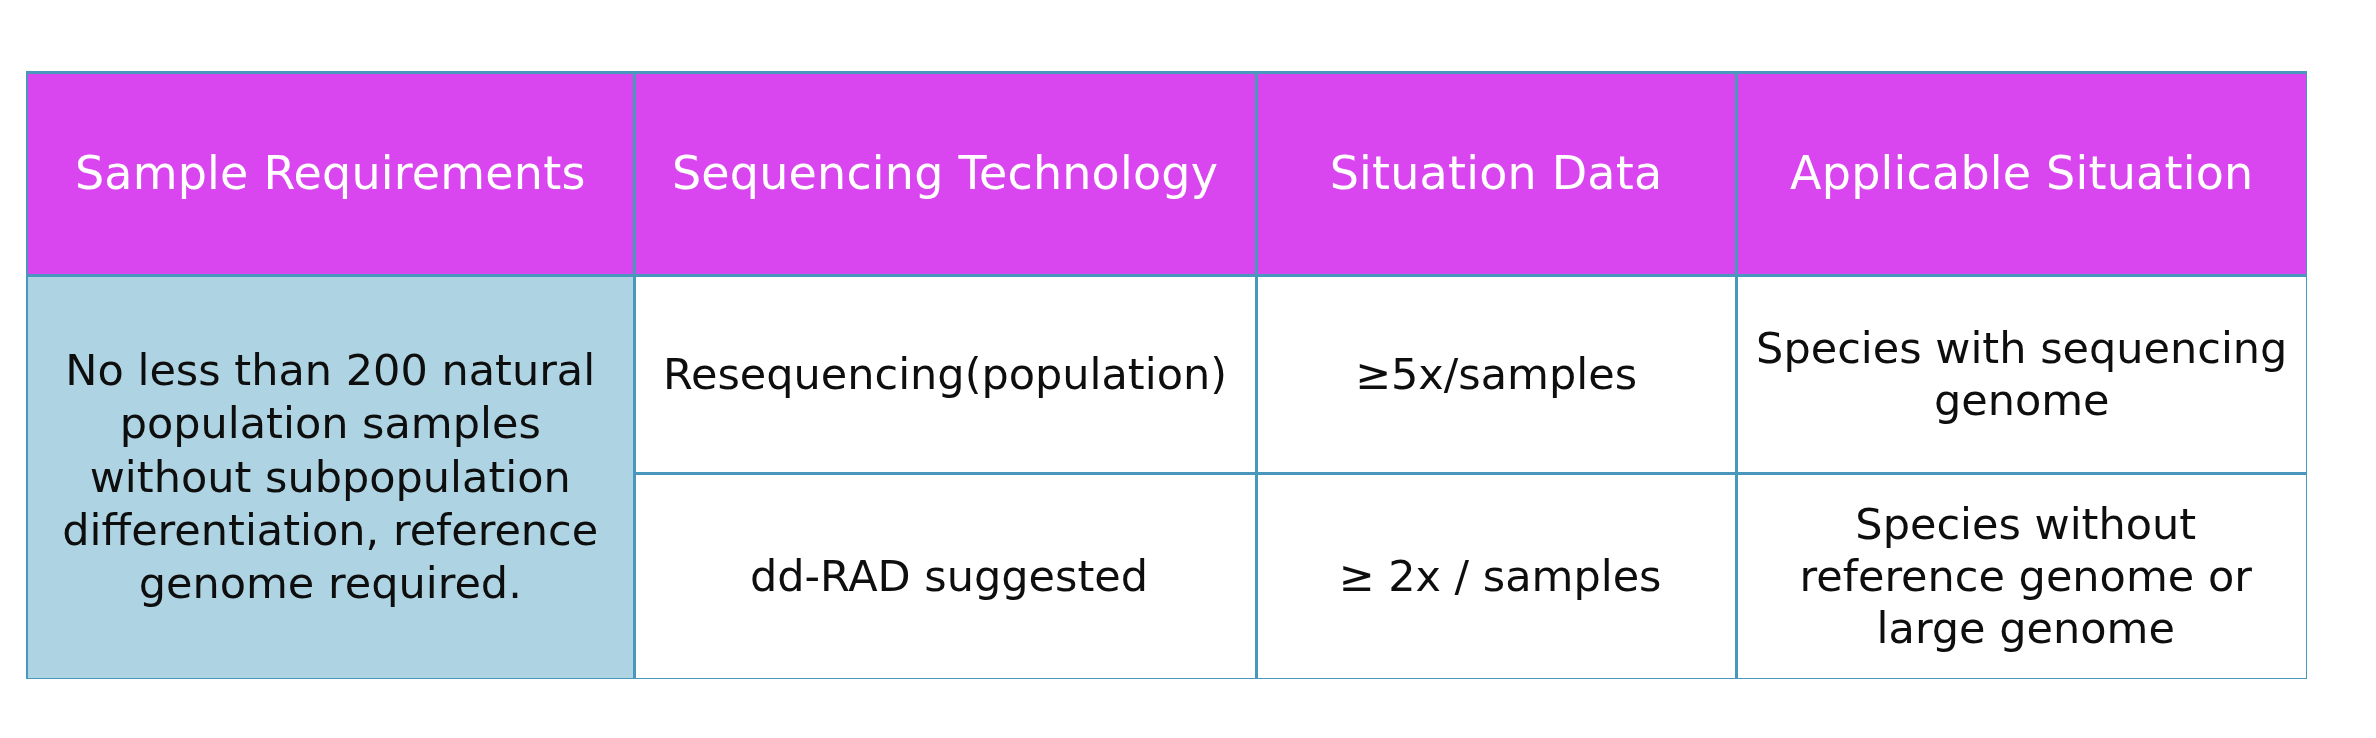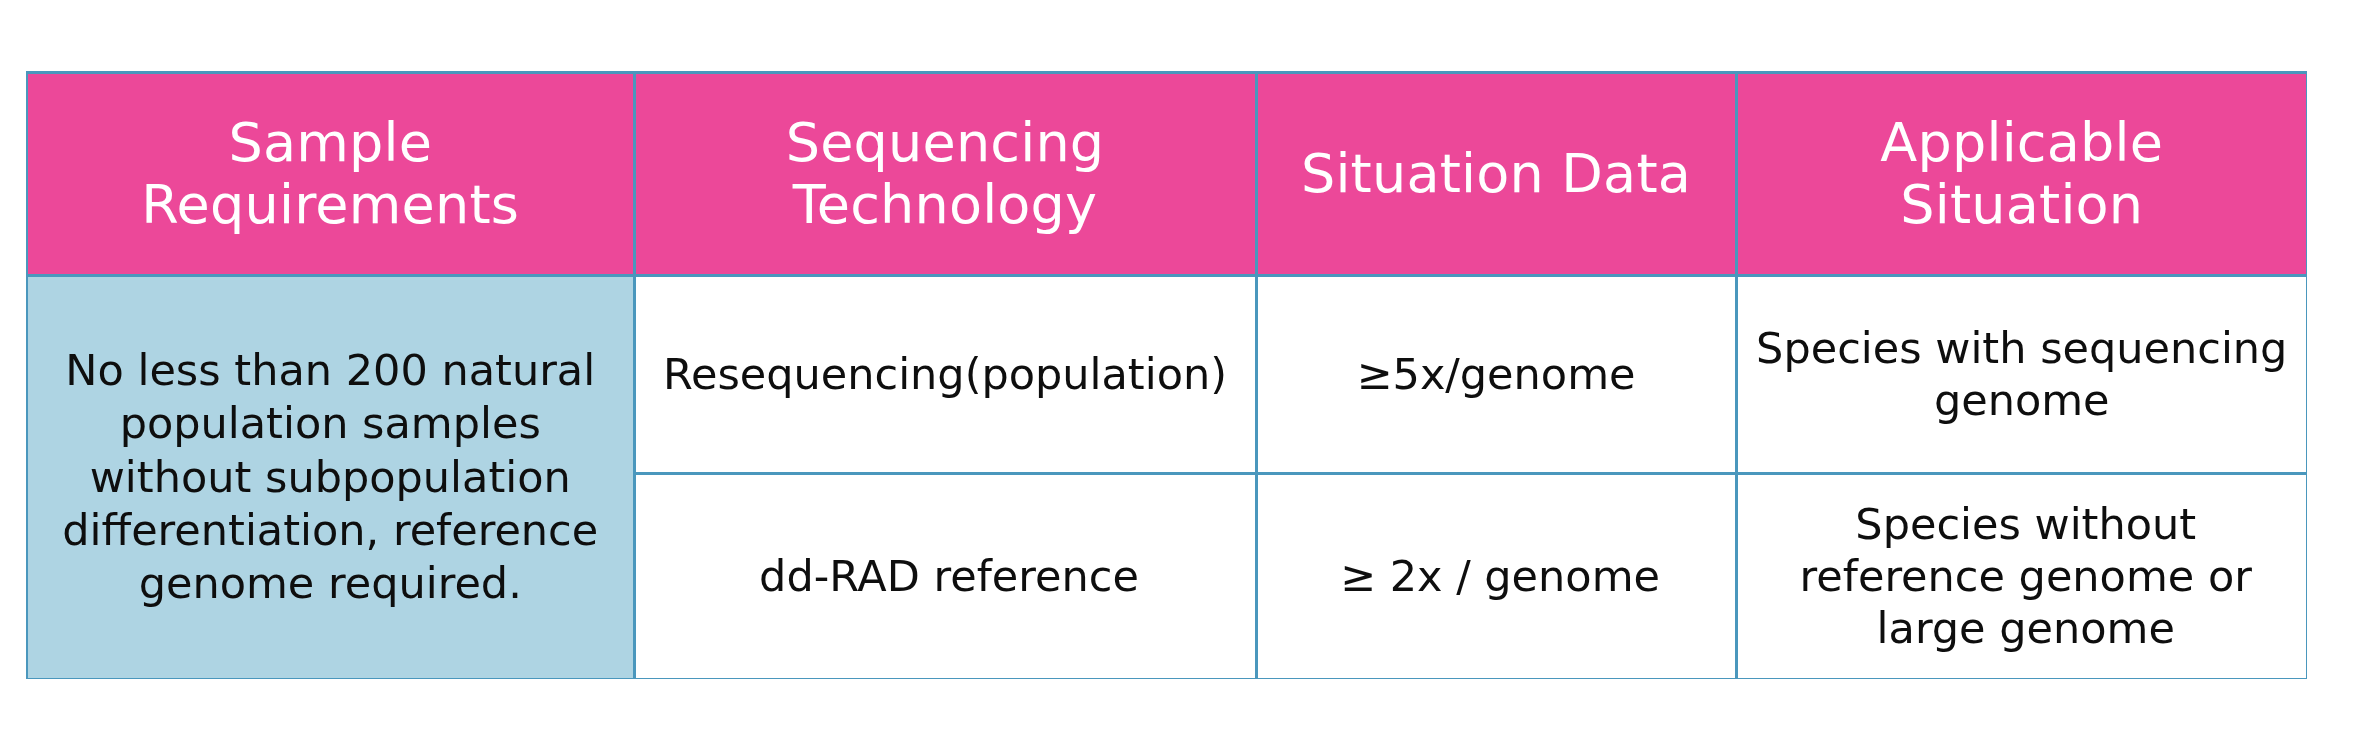--- a/index.html
+++ b/index.html
@@ -36,25 +36,25 @@
   .req-table th {
     padding: 0;
     margin: 0;
     border: 0;
     vertical-align: middle;
     text-align: center;
   }
 
   
   .header-row th {
-    background: #ec4899;
+    background: #d946ef;
     color: #ffffff;
     height: 201px;
     font-weight: 400;
-    font-size: 54px;
+    font-size: 46px;
     line-height: 1.15;
     letter-spacing: 0.2px;
     border-right: 3px solid #4a97bd;
     box-sizing: border-box;
   }
   .header-row th:last-child { border-right: 0; text-align: center; }
   .header-row th.h-first {
     border-left: 0;
   }
 
@@ -137,32 +137,32 @@
     </thead>
     <tbody>
       <tr class="body-row row-one">
         <td class="req-cell" rowspan="2">
           <span class="cell-text">No less than 200 natural population samples without subpopulation differentiation, reference genome required.</span>
         </td>
         <td>
           <span class="cell-text">Resequencing(population)</span>
         </td>
         <td>
-          <span class="cell-text">≥5x/genome</span>
+          <span class="cell-text">≥5x/samples</span>
         </td>
         <td>
           <span class="cell-text">Species with sequencing genome</span>
         </td>
       </tr>
       <tr class="body-row row-two">
         <td>
-          <span class="cell-text">dd-RAD reference</span>
+          <span class="cell-text">dd-RAD suggested</span>
         </td>
         <td>
-          <span class="cell-text">≥ 2x / genome</span>
+          <span class="cell-text">≥ 2x / samples</span>
         </td>
         <td>
           <span class="cell-text">Species without reference genome or large genome</span>
         </td>
       </tr>
     </tbody>
   </table>
 
 </div>
 

